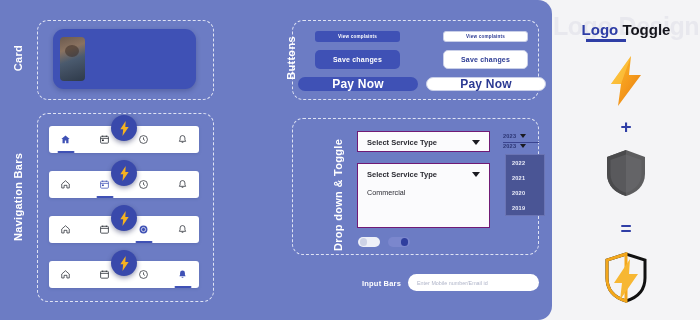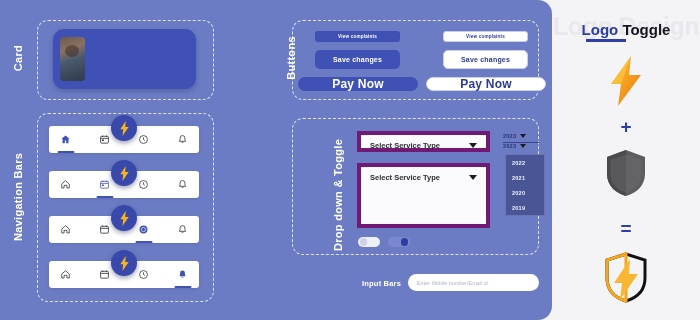--- a/index.html
+++ b/index.html
@@ -80,21 +80,21 @@
   }
   .b-fill{background:#3f51b5;color:#fff;}
   .b-out{background:#fff;color:#2b3a93;border:1px solid #c9cfe8;}
   .b-sm{width:85px;height:11px;border-radius:3px;font-size:4.6px;font-weight:600;}
   .b-md{width:85px;height:19px;border-radius:5px;font-size:7px;font-weight:600;}
   .b-lg{width:120px;height:14px;border-radius:11px;font-size:12px;font-weight:700;}
 
   
   .dd-sec{left:292px;top:118px;width:245px;height:135px;}
   .select{
-    position:absolute;background:#fbfbfd;border:4px solid #701a75;
+    position:absolute;background:#fbfbfd;border:1px solid #701a75;
     box-sizing:border-box;
   }
   .sel-head{
     display:flex;align-items:center;justify-content:space-between;
     padding:0 9px;height:21px;font-size:7.5px;color:#2a2a32;font-weight:600;
   }
   .caret{width:0;height:0;border-left:4.5px solid transparent;
     border-right:4.5px solid transparent;border-top:5.5px solid #1b1b22;}
   .opt{font-size:7.2px;color:#2a2a32;padding:0 9px;height:14px;
     display:flex;align-items:center;}
@@ -334,20 +334,21 @@
         <span>Select Service Type</span>
         <i class="caret"></i>
       </div>
     </div>
 
     <div class="select" style="left:357px;top:163px;width:133px;height:65px;">
       <div class="sel-head">
         <span>Select Service Type</span>
         <i class="caret"></i>
       </div>
+      <div class="opt">Commercial</div>
     </div>
 
     <div class="yearsel" style="left:503px;top:133px;">
       <span class="yv">2023</span>
       <i class="yc"></i>
     </div>
     <div class="yearline" style="left:503px;top:142px;"></div>
 
     <div class="yearsel" style="left:503px;top:143px;">
       <span class="yv">2023</span>

